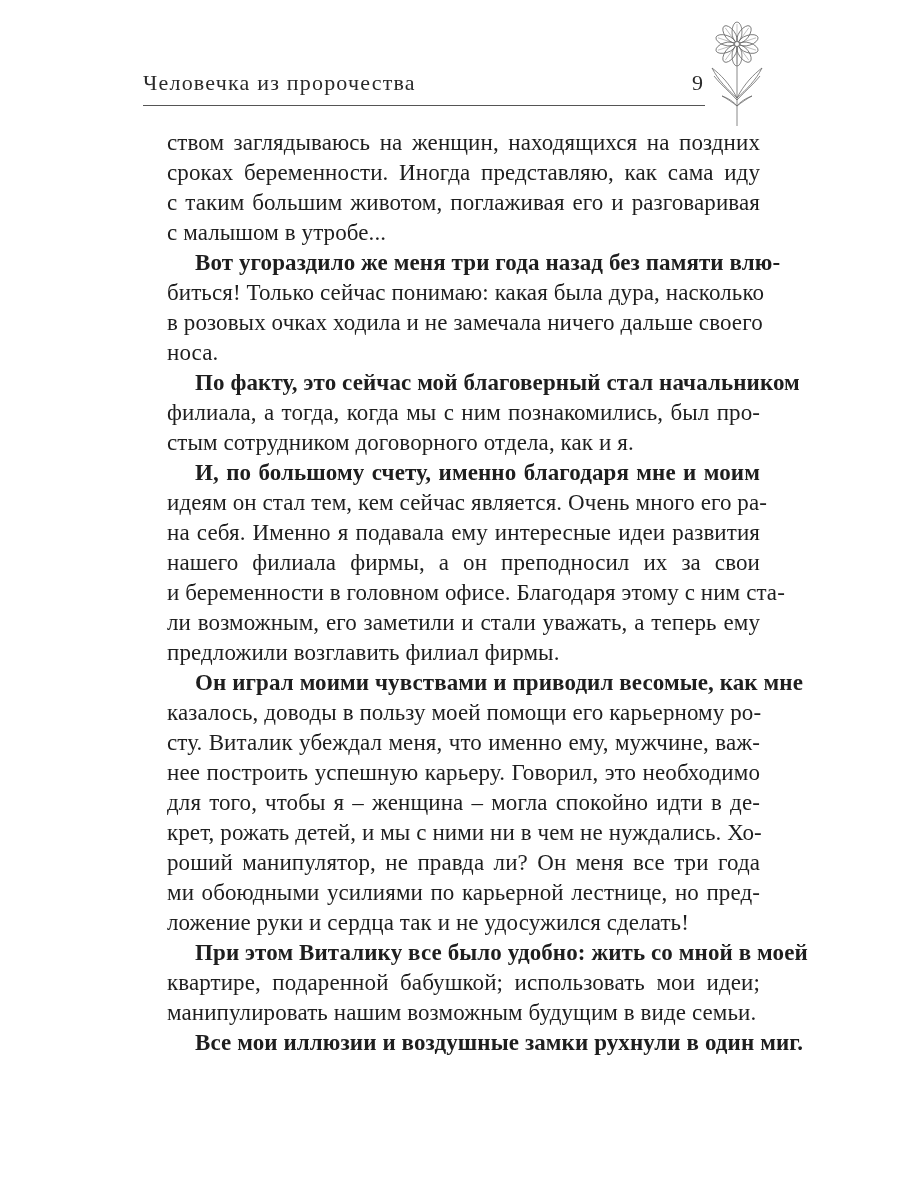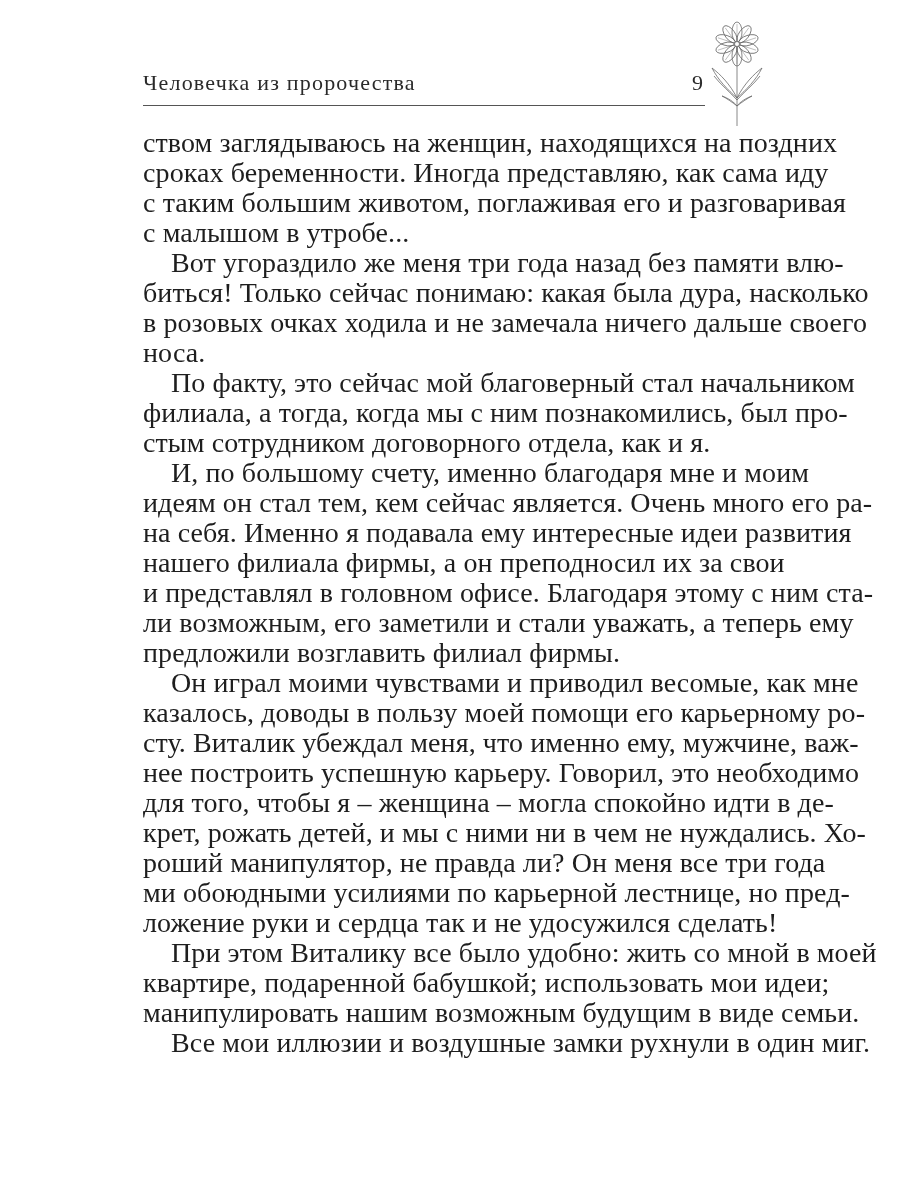--- a/index.html
+++ b/index.html
@@ -19,24 +19,24 @@
   .header-rule {
     position: absolute; left: 0; top: 41px; width: 562px; height: 1px; background: #555;
   }
   .flower {
     position: absolute; left: 706px; top: 18px; width: 62px; height: 108px;
   }
   .text-block {
     position: absolute; left: 143px; top: 128px; width: 617px;
   }
   .line {
-    height: 30px; line-height: 30px; font-size: 28px; white-space: nowrap;
-    text-align: justify; text-align-last: justify; letter-spacing: 0.1px;
+    height: 30px; line-height: 30px; font-size: 23px; white-space: nowrap;
+    text-align: justify; text-align-last: justify; letter-spacing: 0.1px; margin-left: 24px;
   }
-  .line.indent { padding-left: 28px; }
+  .line.indent { padding-left: 28px; font-weight: bold; }
   .line.last { text-align-last: left; }
 </style>
 </head>
 <body>
 
 <div class="header">
   <span class="running-title">Человечка из пророчества</span>
   <span class="page-number">9</span>
   <div class="header-rule"></div>
 </div>
@@ -90,21 +90,21 @@
     <div class="line">биться! Только сейчас понимаю: какая была дура, насколько</div>
     <div class="line">в розовых очках ходила и не замечала ничего дальше своего</div>
     <div class="line last">носа.</div>
     <div class="line indent">По факту, это сейчас мой благоверный стал начальником</div>
     <div class="line">филиала, а тогда, когда мы с ним познакомились, был про-</div>
     <div class="line last">стым сотрудником договорного отдела, как и я.</div>
     <div class="line indent">И, по большому счету, именно благодаря мне и моим</div>
     <div class="line">идеям он стал тем, кем сейчас является. Очень много его ра-</div>
     <div class="line">на себя. Именно я подавала ему интересные идеи развития</div>
     <div class="line">нашего филиала фирмы, а он преподносил их за свои</div>
-    <div class="line">и представлял в головном офисе. Благодаря этому с ним ста-</div>
+    <div class="line">и беременности в головном офисе. Благодаря этому с ним ста-</div>
     <div class="line">ли возможным, его заметили и стали уважать, а теперь ему</div>
     <div class="line last">предложили возглавить филиал фирмы.</div>
     <div class="line indent">Он играл моими чувствами и приводил весомые, как мне</div>
     <div class="line">казалось, доводы в пользу моей помощи его карьерному ро-</div>
     <div class="line">сту. Виталик убеждал меня, что именно ему, мужчине, важ-</div>
     <div class="line">нее построить успешную карьеру. Говорил, это необходимо</div>
     <div class="line">для того, чтобы я – женщина – могла спокойно идти в де-</div>
     <div class="line">крет, рожать детей, и мы с ними ни в чем не нуждались. Хо-</div>
     <div class="line">роший манипулятор, не правда ли? Он меня все три года</div>
     <div class="line">ми обоюдными усилиями по карьерной лестнице, но пред-</div>

